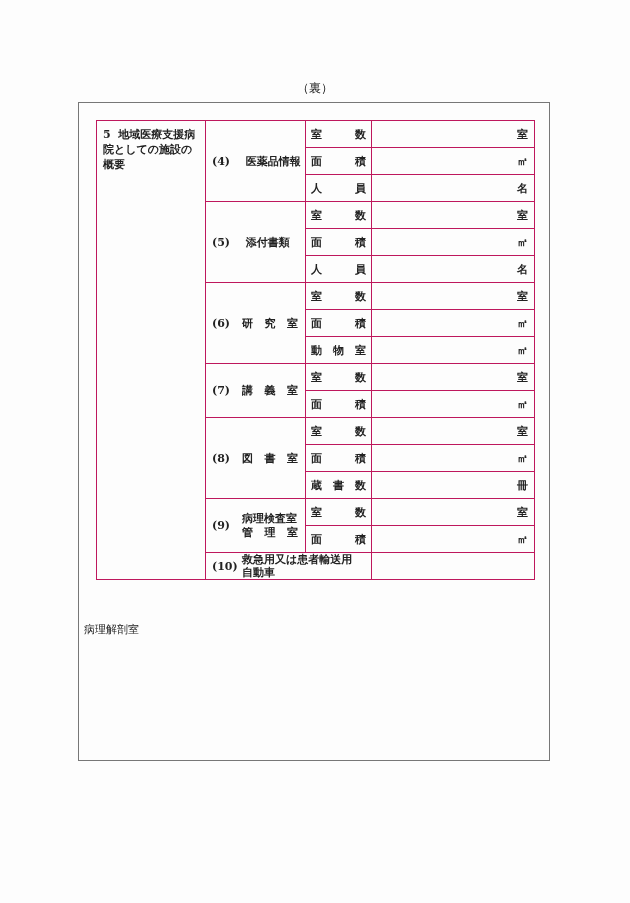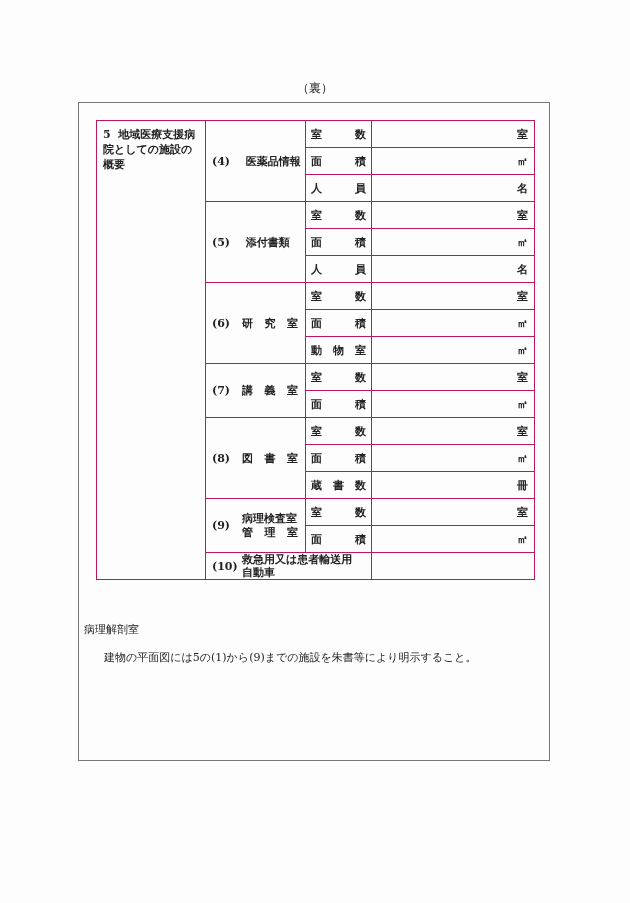--- a/index.html
+++ b/index.html
@@ -239,14 +239,13 @@
         </div>
       </div>
     </td>
     <td class="c4"></td>
   </tr>
 </tbody>
   </table>
 
 <div class="notes">
   <div>病理解剖室</div>
-  <div class="indent">建物の平面図には5の(1)から(9)までの施設を朱書等により明示すること。</div>
 </div>
 
 </body></html>

